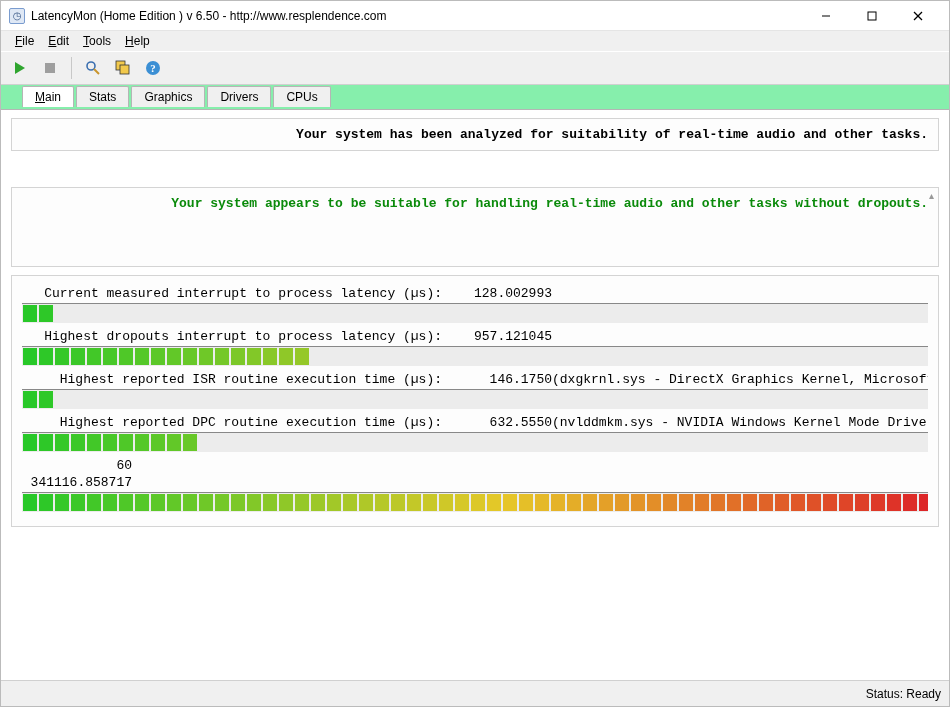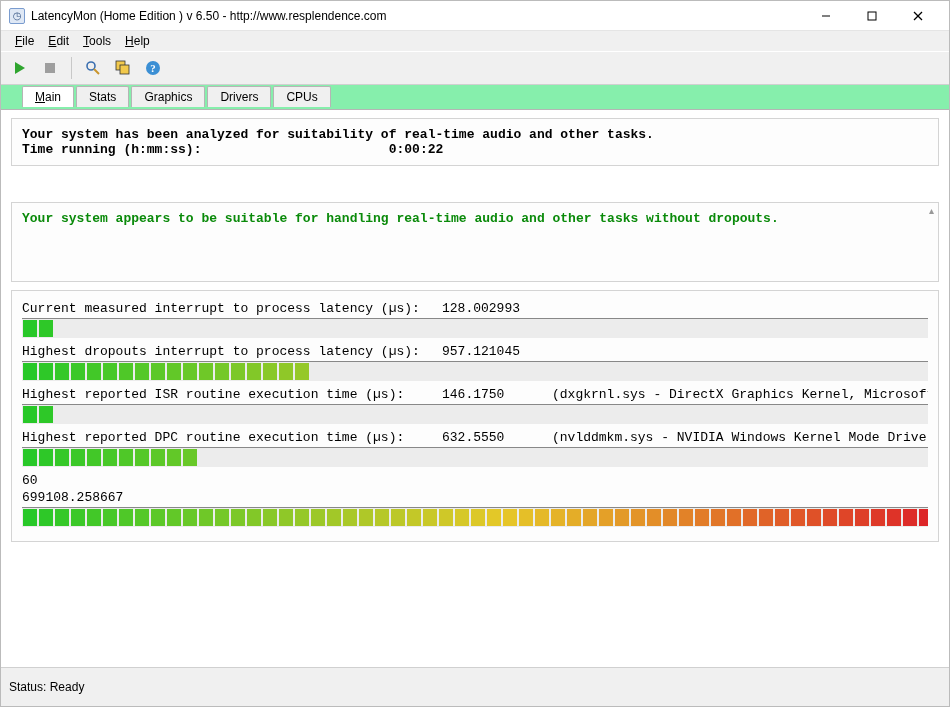--- a/index.html
+++ b/index.html
@@ -92,20 +92,21 @@
     background: #fff;
     z-index: 2;
   }
   .tab .ul { text-decoration: underline; }
   .content {
     flex: 1;
     background: #fff;
     border-top: 1px solid #b5b5b5;
     padding: 8px 10px;
     overflow: hidden;
+    text-align: right;
   }
   .panel {
     border: 1px solid #d4d4d4;
     background: #fdfdfd;
     padding: 8px 10px;
     margin-bottom: 8px;
   }
   .mono {
     font-family: "Courier New", monospace;
     font-size: 13px;
@@ -133,27 +134,28 @@
     display: flex;
     gap: 2px;
     padding: 1px;
     overflow: hidden;
   }
   .seg {
     height: 100%;
     flex: 0 0 14px;
   }
   .statusbar {
-    height: 39px;
+    height: 26px;
     background: #f0f0f0;
     border-top: 1px solid #d0d0d0;
     display: flex;
     align-items: center;
     padding: 0 8px;
     font-size: 12px;
+    justify-content: flex-end;
   }
   .scroll-arrow {
     position: absolute;
     right: 4px;
     top: 2px;
     color: #999;
     font-size: 10px;
   }
   .status-panel { position: relative; min-height: 80px; margin-top: 36px; }
 </style>
@@ -227,21 +229,20 @@
   <div class="tab">Stats</div>
   <div class="tab">Graphics</div>
   <div class="tab">Drivers</div>
   <div class="tab">CPUs</div>
 </div>
 
 <div class="content">
 
   <div class="panel">
     <div class="mono bold">Your system has been analyzed for suitability of real-time audio and other tasks.</div>
-    <div class="mono bold"><span>Time running (h:mm:ss):</span><span>                        </span><span>0:00:22</span></div>
   </div>
 
   <div class="panel status-panel">
     <div class="mono bold green-text">Your system appears to be suitable for handling real-time audio and other tasks without dropouts.</div>
     <span class="scroll-arrow">▴</span>
   </div>
 
   <div class="panel">
 
     <div class="row">
@@ -304,21 +305,21 @@
         <div class="seg" style="background: rgb(85, 200, 40);"></div>
         <div class="seg" style="background: rgb(92, 200, 40);"></div>
         <div class="seg" style="background: rgb(98, 200, 40);"></div>
         <div class="seg" style="background: rgb(104, 200, 40);"></div>
       </div>
 
     <div class="row">
       <span class="value">60</span>
     </div>
     <div class="row">
-      <span class="value">699108.258667</span>
+      <span class="value">341116.858717</span>
     </div>
     <div class="bar-track" id="bar-pagefault">
         <div class="seg" style="background: rgb(40, 200, 40);"></div>
         <div class="seg" style="background: rgb(46, 200, 40);"></div>
         <div class="seg" style="background: rgb(53, 200, 40);"></div>
         <div class="seg" style="background: rgb(59, 200, 40);"></div>
         <div class="seg" style="background: rgb(66, 200, 40);"></div>
         <div class="seg" style="background: rgb(72, 200, 40);"></div>
         <div class="seg" style="background: rgb(79, 200, 40);"></div>
         <div class="seg" style="background: rgb(85, 200, 40);"></div>

